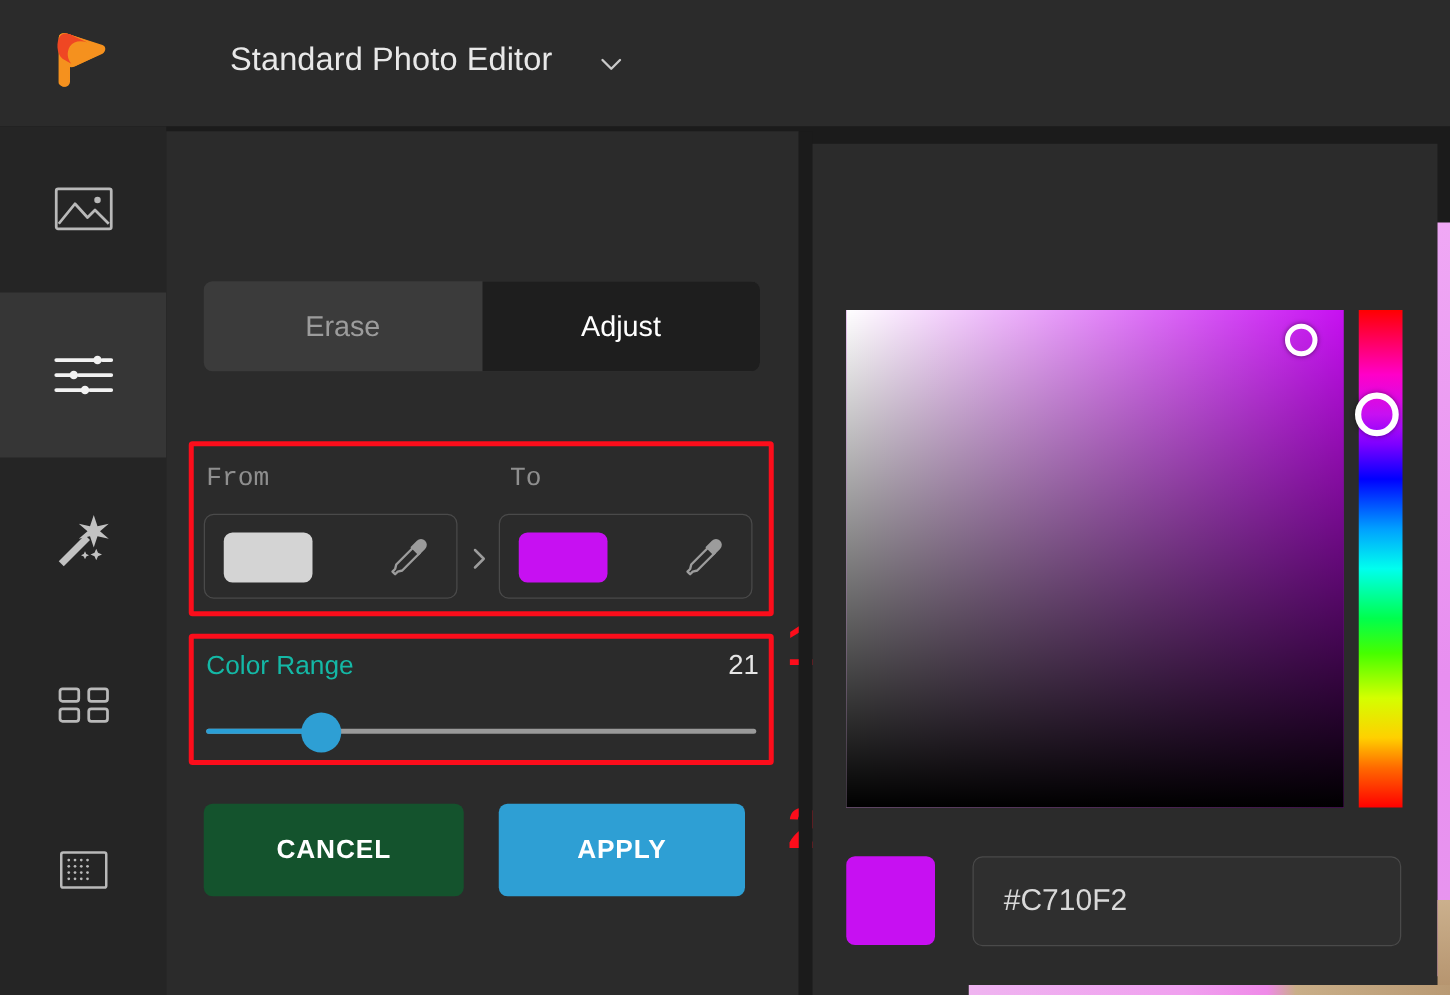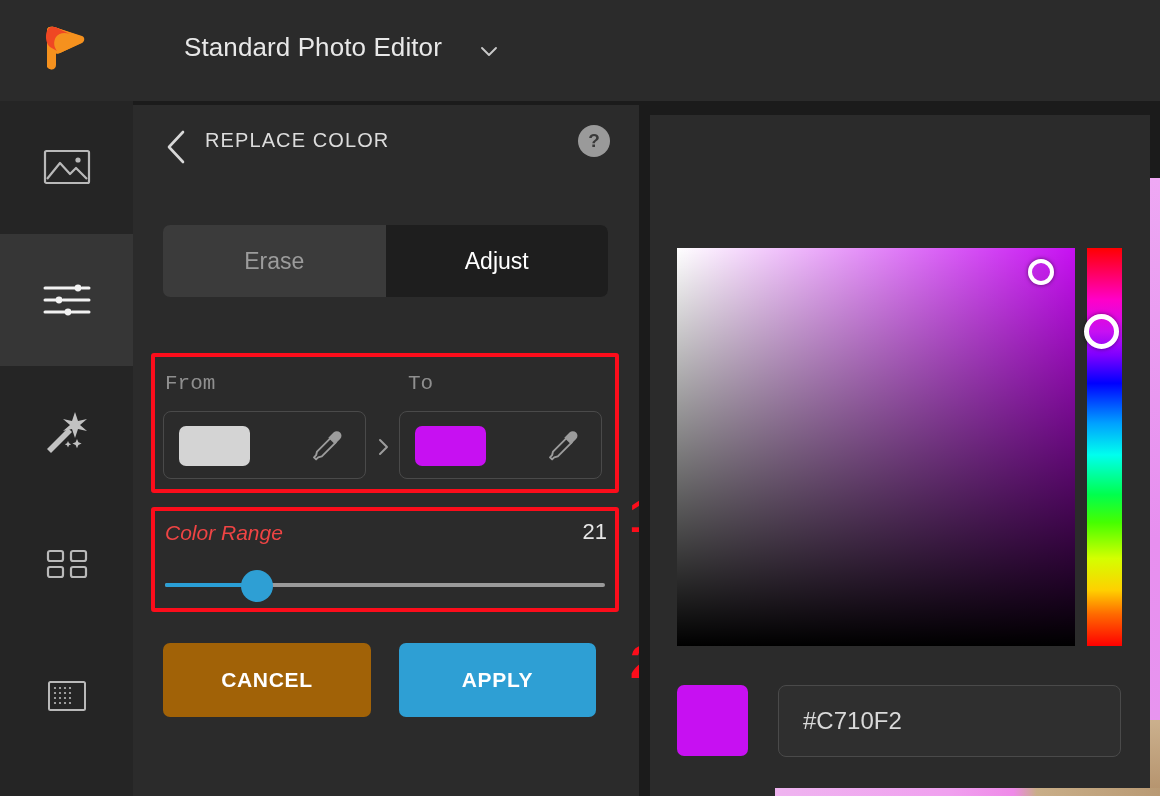--- a/index.html
+++ b/index.html
@@ -95,37 +95,37 @@
   .ft-box.a{left:0;}
   .ft-box.b{left:236px;}
   .ft-swatch{
     position:absolute;left:15px;top:14px;width:71px;height:40px;border-radius:7px;
   }
   .ft-dropper{position:absolute;left:145px;top:16px;width:36px;height:36px;cursor:pointer;}
   .ft-arrow{position:absolute;left:212px;top:74px;width:16px;height:20px;}
 
   
   .range{position:absolute;left:32px;top:412px;width:444px;height:85px;}
-  .range-label{position:absolute;left:0;top:4px;font-size:21px;color:#ef4444;font-style:italic;}
+  .range-label{position:absolute;left:0;top:4px;font-size:21px;color:#14b8a6;}
   .range-value{position:absolute;right:2px;top:2px;font-size:22px;color:#e6e6e6;}
   .range-track{
     position:absolute;left:0;top:66px;width:440px;height:4px;border-radius:2px;background:#9a9a9a;
   }
   .range-fill{position:absolute;left:0;top:0;height:4px;border-radius:2px;background:#2a9fd6;}
   .range-knob{
     position:absolute;top:53px;width:32px;height:32px;border-radius:50%;background:#2e9fd4;cursor:pointer;
   }
 
   
   .btn{
     position:absolute;top:538px;height:74px;border-radius:7px;
     display:flex;align-items:center;justify-content:center;
     font-size:21px;font-weight:bold;letter-spacing:.7px;cursor:pointer;
   }
-  .btn-cancel{left:30px;width:208px;background:#a16207;color:#ffffff;}
+  .btn-cancel{left:30px;width:208px;background:#14532d;color:#ffffff;}
   .btn-apply{left:266px;width:197px;background:#2e9fd4;color:#ffffff;}
 
   
   .picker{
     position:absolute;left:650px;top:115px;width:500px;height:681px;
     background:#2b2b2b;
   }
   .picker-head{
     position:absolute;left:0;top:0;width:500px;height:96px;background:#333333;
   }
@@ -279,29 +279,20 @@
               <circle cx="18" cy="23" r="1.1"></circle>
               <circle cx="23" cy="23" r="1.1"></circle>
           </g>
         </svg>
       </span>
     </div>
   </div>
 
   <div class="panel">
 
-    <div class="panel-head">
-      <div class="back-chevron">
-        <svg width="28" height="40" viewBox="0 0 28 40" fill="none" stroke="#d8d8d8" stroke-width="2.6" stroke-linecap="round" stroke-linejoin="round">
-          <polyline points="21,5 7,20 21,35"></polyline>
-        </svg>
-      </div>
-      <div class="panel-title">REPLACE COLOR</div>
-      <div class="help-btn">?</div>
-    </div>
 
     <div class="seg">
       <div class="seg-btn">Erase</div>
       <div class="seg-btn on">Adjust</div>
     </div>
 
     <div class="ann ann-1"></div>
     <div class="ann-num ann-num-1">1</div>
 
     <div class="fromto">

